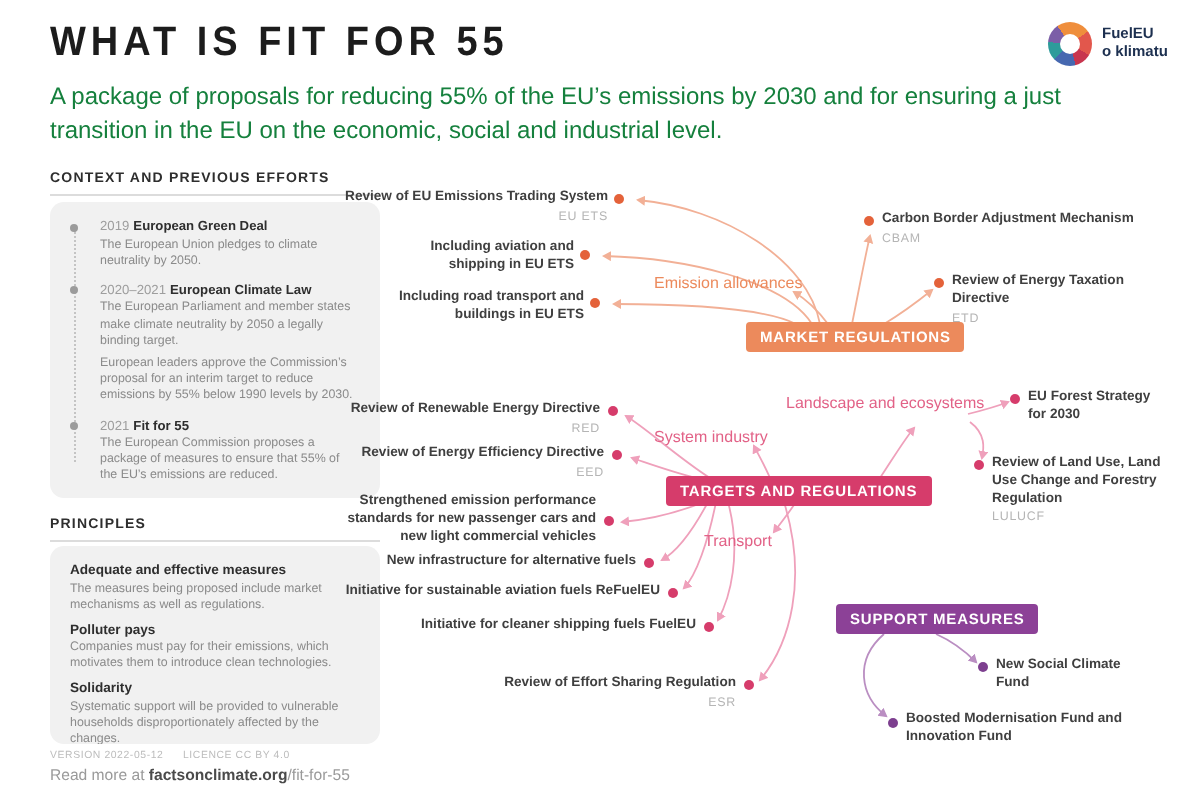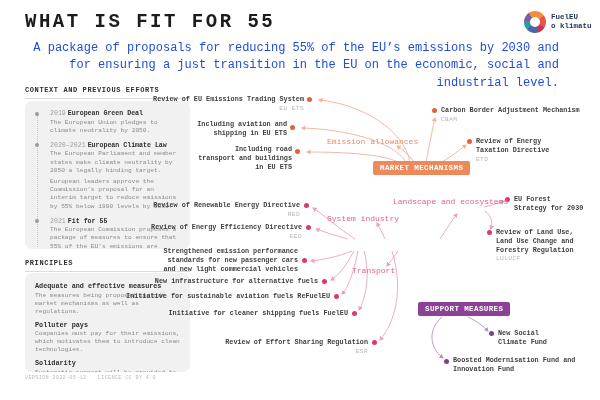--- a/index.html
+++ b/index.html
@@ -1,30 +1,30 @@
 <!DOCTYPE html>
 <html style="--market: #ec8a5c; --market-dot: #e4623a; --market-line: #f2b096; --targets: #d63c6b; --targets-dot: #d63c6b; --targets-line: #efa0bb; --support: #8c4197; --support-dot: #7d3f8f; --support-line: #ba8ec2;"><head>
 <meta charset="utf-8">
 <style>
   html,body{margin:0;padding:0;background:#fff;}
   .canvas{position:relative;width:600px;height:400px;background:#fff;overflow:hidden;
-          font-family:Liberation Mono, monospace;color:#3f3f3f;}
+          font-family:Liberation Sans, sans-serif;color:#3f3f3f;}
 
   
   .title{position:absolute;left:25px;top:10px;font-size:19px;font-weight:800;
          letter-spacing:2.5px;color:#1c1c1c;transform:scaleY(1.08);transform-origin:left top;}
   .logo{position:absolute;left:524px;top:11px;display:flex;align-items:center;gap:5px;}
   .logo-mark{width:22px;height:22px;border-radius:50%;position:relative;
     background:conic-gradient(#ef8e3c 0 55deg,#e2574c 55deg 120deg,#c8354e 120deg 165deg,
                #4668b0 165deg 225deg,#2e9b9b 225deg 275deg,#7b5ea7 275deg 325deg,#ef8e3c 325deg 360deg);}
   .logo-mark::after{content:"";position:absolute;left:6px;top:6px;width:10px;height:10px;
     border-radius:50%;background:#fff;}
   .logo-text{font-size:7.5px;font-weight:700;color:#1d3050;line-height:1.15;}
   .subtitle{position:absolute;left:25px;top:40px;width:534px;font-size:12px;
-            color:#1d4ed8;line-height:1.45;text-align:right;}
+            color:#15803d;line-height:1.45;}
 
   
   .sb-head{position:absolute;left:25px;width:165px;font-size:7px;font-weight:700;
            color:#2e2e2e;letter-spacing:.6px;border-bottom:1px solid #dcdcdc;padding-bottom:4px;}
   .sb-card{position:absolute;left:25px;width:165px;background:#f1f1f1;border-radius:7px;
            box-sizing:border-box;padding:9px 10px 6px 10px;overflow:hidden;}
   .timeline{position:relative;padding-left:0;}
   .timeline::before{content:"";position:absolute;left:1.5px;top:5px;bottom:12px;
            border-left:1px dotted #c4c4c4;}
   .t-item{position:relative;padding-left:15px;margin-bottom:7px;}
@@ -166,21 +166,22 @@
   <span class="dot t" style="left:505px;top:197px"></span>
   <span class="dot t" style="left:487px;top:230px"></span>
   <span class="dot s" style="left:489px;top:331px"></span>
   <span class="dot s" style="left:444px;top:359px"></span>
 
   <div class="branch m" style="left:327px;top:137px">Emission allowances</div>
   <div class="branch t" style="left:327px;top:214px">System industry</div>
   <div class="branch t" style="left:393px;top:197px">Landscape and ecosystems</div>
   <div class="branch t" style="left:352px;top:266px">Transport</div>
 
-  <div class="node m" style="left:373px;top:161px">MARKET MECHANISMS</div>
+  <div class="node m" style="left:373px;top:161px">MARKET REGULATIONS</div>
+  <div class="node t" style="left:333px;top:238px">TARGETS AND REGULATIONS</div>
   <div class="node s" style="left:418px;top:302px">SUPPORT MEASURES</div>
 
   <div class="leaf r" style="right:296px;top:95px">
     <span class="lt-x">Review of EU Emissions Trading System</span>
     <span class="la">EU ETS</span>
   </div>
   <div class="leaf r" style="right:313px;top:120px;width:92px">
     <span>Including aviation and shipping in EU ETS</span>
   </div>
   <div class="leaf r" style="right:308px;top:145px;width:95px">
@@ -231,14 +232,17 @@
     <span>New Social Climate Fund</span>
   </div>
   <div class="leaf" style="left:453px;top:356px;width:125px">
     <span>Boosted Modernisation Fund and Innovation Fund</span>
   </div>
 
   <div class="f-meta">
     <span>VERSION 2022-05-12</span>
     <span>LICENCE CC BY 4.0</span>
   </div>
+  <div class="f-read">
+    <span>Read more at </span><b>factsonclimate.org</b><span>/fit-for-55</span>
+  </div>
 
 </div>
 
 </body></html>

